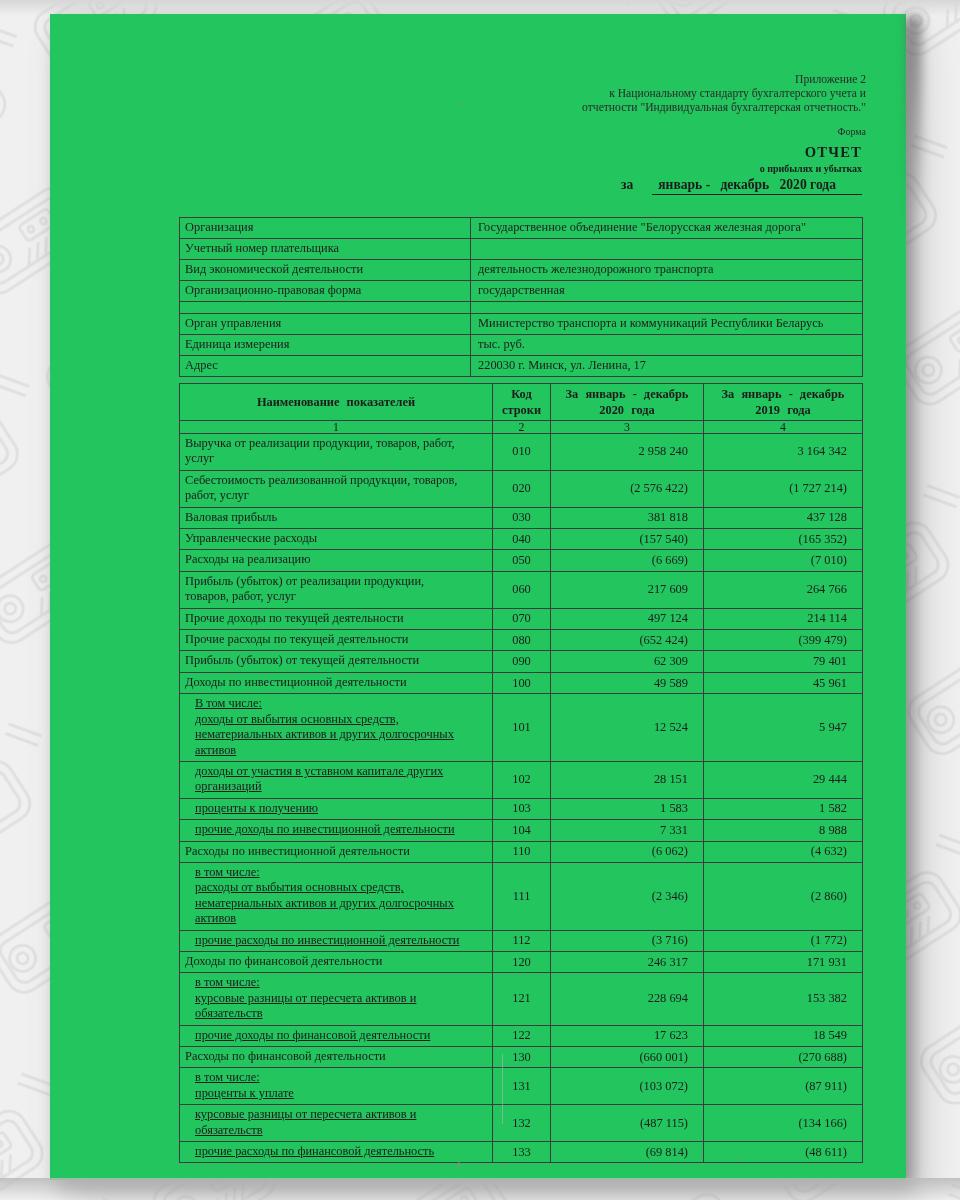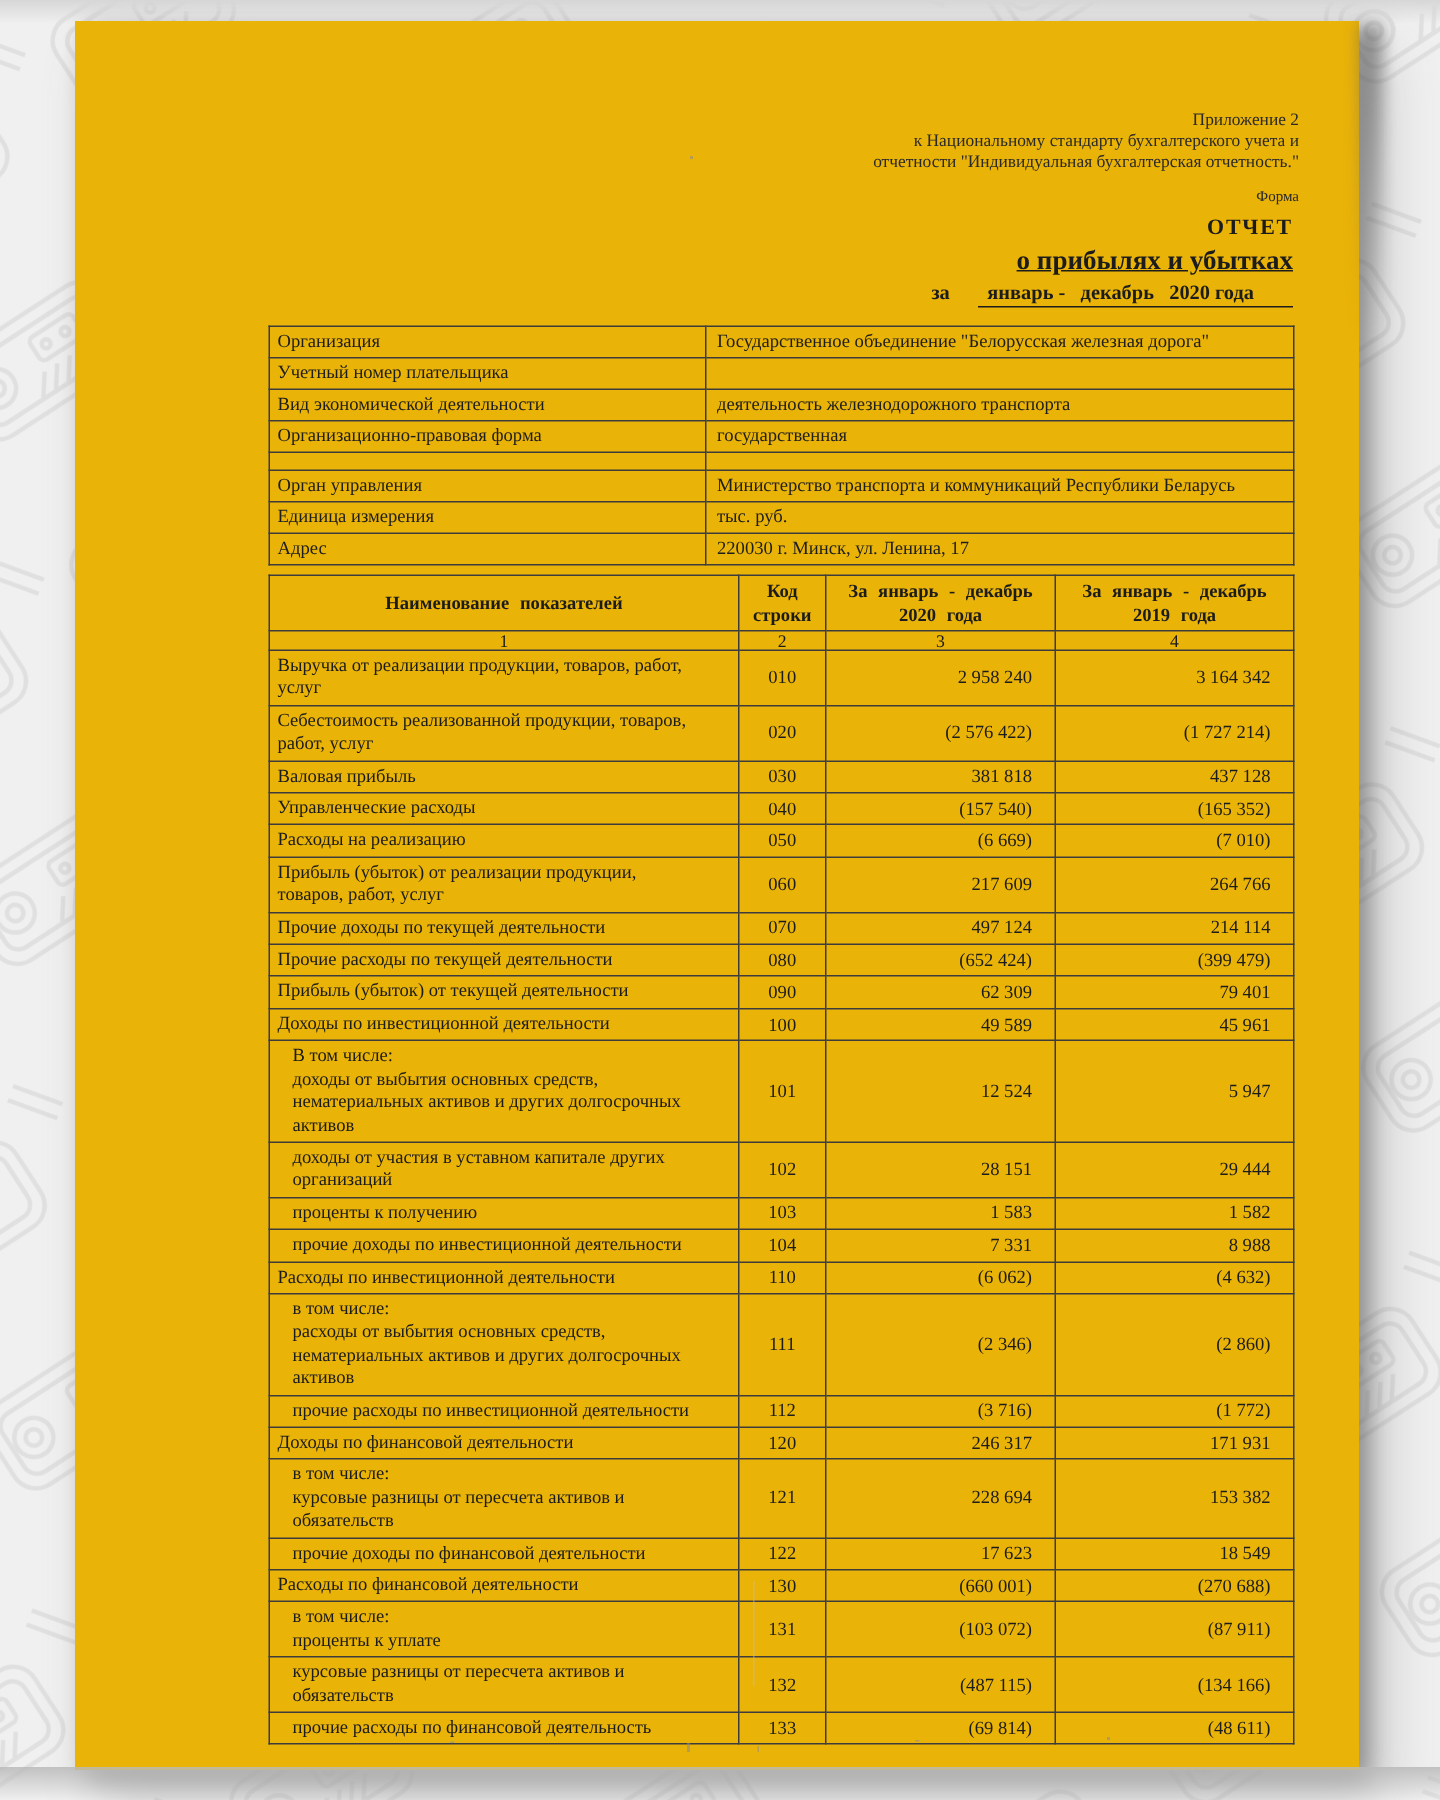--- a/index.html
+++ b/index.html
@@ -6,36 +6,36 @@
   html,body { width:960px; height:1200px; overflow:hidden; }
   body { font-family:"Liberation Serif","DejaVu Serif",serif; background:#f0f0f0; }
   .canvas { position:relative; width:960px; height:1200px; overflow:hidden; }
   .bg-svg { position:absolute; top:0; left:0; }
   .top-fade { position:absolute; top:0; left:0; width:960px; height:16px;
     background:linear-gradient(#d7d7d7, rgba(240,240,240,0)); }
   .bottom-fade { position:absolute; top:1178px; left:0; width:960px; height:22px;
     background:linear-gradient(rgba(185,185,185,.85), rgba(235,235,235,.15)); }
 
   .page { position:absolute; left:50px; top:14px; width:856px; height:1166px;
-    background:#eab308;
+    background:#22c55e;
     box-shadow:7px 6px 14px rgba(70,70,70,.45), 16px 22px 34px rgba(100,100,100,.30);
   }
   .corner-shadow { position:absolute; right:38px; top:16px; width:16px; height:210px;
     background:linear-gradient(to bottom, rgba(95,95,95,.55), rgba(120,120,120,0));
     filter:blur(5px); }
 
   
   .header-note { position:absolute; top:59px; right:40px; width:560px; text-align:right;
     font-size:11.6px; line-height:14px; color:#2a2a2a; }
   .form-label { margin-top:10px; font-size:10px; }
 
   
   .title-block { position:absolute; top:130px; left:129px; width:683px; text-align:right; color:#1c1c1c; }
   .t1 { font-size:14.6px; font-weight:bold; letter-spacing:1.2px; }
-  .t2 { font-size:18px; font-weight:bold; margin-top:2px;text-decoration:underline; }
+  .t2 { font-size:10px; font-weight:bold; margin-top:2px; }
   .t3 { font-size:13.6px; font-weight:bold; margin-top:3px; }
   .t3 .prefix { margin-right:19px; }
   .t3 .underlined { display:inline-block; border-bottom:1.6px solid #1c1c1c;
      padding:0 26px 1px 6px; white-space:pre; }
 
   
   .org-table { position:absolute; left:129px; top:203px; width:683px;
     border-collapse:collapse; table-layout:fixed; font-size:12.4px; color:#1e1e1e; }
   .org-table td { border:1px solid #3c3c3c; height:21px; padding:0 4px 1px 5px;
     white-space:nowrap; overflow:hidden; vertical-align:middle; }
@@ -44,21 +44,21 @@
 
   
   .main-table { position:absolute; left:129px; top:369px; width:683px;
     border-collapse:collapse; table-layout:fixed; font-size:12.4px; color:#1c1c1c; }
   .main-table th, .main-table td { border:1px solid #3c3c3c; vertical-align:middle; }
   .main-table thead th { font-weight:bold; text-align:center; white-space:pre-line;
     line-height:16px; height:37px; word-spacing:4px; }
   .main-table thead tr.nums td { text-align:center; height:13px; font-size:11.8px;
     line-height:12px; font-weight:normal; }
   .name-cell { padding:2px 4px 3px 5px; line-height:15.4px; white-space:pre-line; }
-  .name-cell.ind { padding-left:15px; }
+  .name-cell.ind { padding-left:15px;text-decoration:underline; }
   .code-cell { text-align:center; }
   .val-cell { text-align:right; padding-right:15px; }
 
   
   .speck { position:absolute; background:#8a8a8a; opacity:.55; }
   .fold { position:absolute; left:452px; top:1040px; width:1px; height:70px;
     background:#bbb; opacity:.5; }
 </style>
 </head>
 <body>

